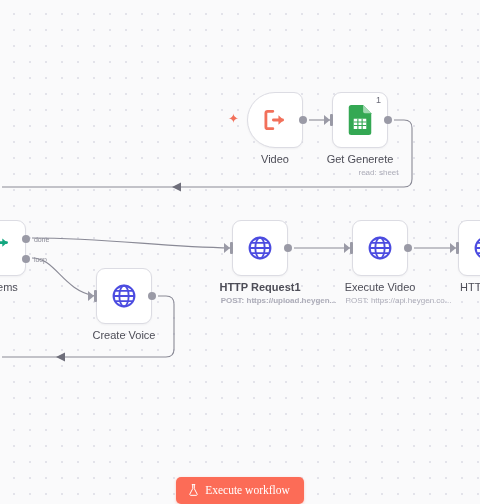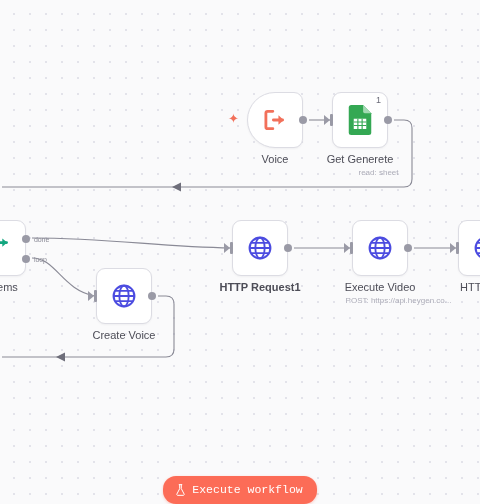--- a/index.html
+++ b/index.html
@@ -141,24 +141,24 @@
     align-items: flex-end;
     padding-bottom: 0;
   }
   #exec-btn {
     display: flex;
     align-items: center;
     gap: 6px;
     background: #fc6c57;
     color: #ffffff;
     border: none;
-    border-radius: 13px;
+    border-radius: 5px;
     padding: 7px 14px 8px 12px;
     font-size: 11.5px;
-    font-family: Liberation Mono, monospace;
+    font-family: Liberation Serif, serif;
     cursor: pointer;
     box-shadow: 0 1px 3px rgba(252, 108, 87, 0.35);
   }
   #exec-btn .flask-icon { display: block; flex: none; }
 </style>
 </head>
 <body>
 
 <div id="canvas">
 
@@ -188,21 +188,21 @@
 
   <span class="sparkle" style="left:228px; top:112px;">✦</span>
 
   <div class="node trigger" style="left:247px; top:92px;">
     <svg class="node-icon" width="26" height="26" viewBox="0 0 24 24">
       <path d="M10 4 H5.2 A1.6 1.6 0 0 0 3.6 5.6 V18.4 A1.6 1.6 0 0 0 5.2 20 H10" fill="none" stroke="#f2705a" stroke-width="2.6" stroke-linecap="round" stroke-linejoin="round"></path>
       <path d="M10.5 12 H19" fill="none" stroke="#f2705a" stroke-width="2.6" stroke-linecap="round"></path>
       <path d="M15.2 7.6 L20 12 L15.2 16.4 Z" fill="#f2705a"></path>
     </svg>
     <span class="port out-r"></span>
-    <span class="node-label">Voice</span>
+    <span class="node-label">Video</span>
   </div>
 
   <div class="node" style="left:332px; top:92px;">
     <span class="in-arrow"></span>
     <span class="in-bar"></span>
     <span class="badge">1</span>
     <svg class="node-icon" width="26" height="30" viewBox="0 0 20 24">
       <path d="M3 0 H12.5 L19 6.5 V22 A2 2 0 0 1 17 24 H3 A2 2 0 0 1 1 22 V2 A2 2 0 0 1 3 0 Z" fill="#34a853"></path>
       <path d="M12.5 0 L19 6.5 H13.8 A1.3 1.3 0 0 1 12.5 5.2 Z" fill="#a3d9b3"></path>
       <rect x="5" y="11" width="10" height="8.2" fill="#ffffff"></rect>
@@ -243,20 +243,21 @@
   <div class="node" style="left:232px; top:220px;font-weight:bold;">
     <span class="in-arrow"></span>
     <span class="in-bar"></span>
     <svg class="node-icon" width="26" height="26" viewBox="0 0 24 24">
       <circle cx="12" cy="12" r="9.6" fill="none" stroke="#4c4ce0" stroke-width="1.9"></circle>
       <ellipse cx="12" cy="12" rx="4.3" ry="9.6" fill="none" stroke="#4c4ce0" stroke-width="1.7"></ellipse>
       <path d="M2.4 12 H21.6 M3.9 7.2 H20.1 M3.9 16.8 H20.1" stroke="#4c4ce0" stroke-width="1.7" fill="none"></path>
     </svg>
     <span class="port out-r"></span>
     <span class="node-label">HTTP Request1</span>
+    <span class="node-sub">POST: https://upload.heygen...</span>
   </div>
 
   <div class="node" style="left:352px; top:220px;">
     <span class="in-arrow"></span>
     <span class="in-bar"></span>
     <svg class="node-icon" width="26" height="26" viewBox="0 0 24 24">
       <circle cx="12" cy="12" r="9.6" fill="none" stroke="#4c4ce0" stroke-width="1.9"></circle>
       <ellipse cx="12" cy="12" rx="4.3" ry="9.6" fill="none" stroke="#4c4ce0" stroke-width="1.7"></ellipse>
       <path d="M2.4 12 H21.6 M3.9 7.2 H20.1 M3.9 16.8 H20.1" stroke="#4c4ce0" stroke-width="1.7" fill="none"></path>
     </svg>

